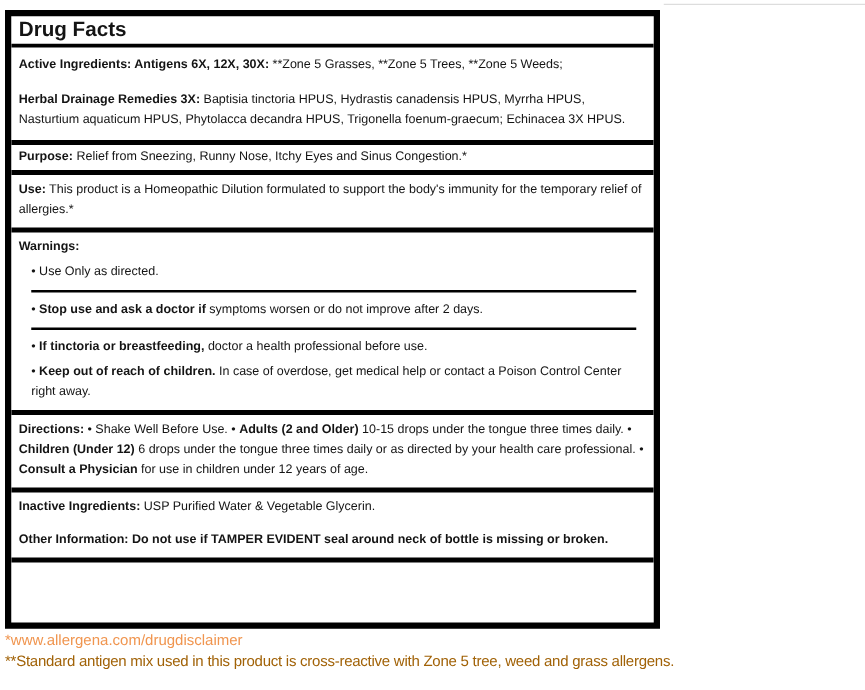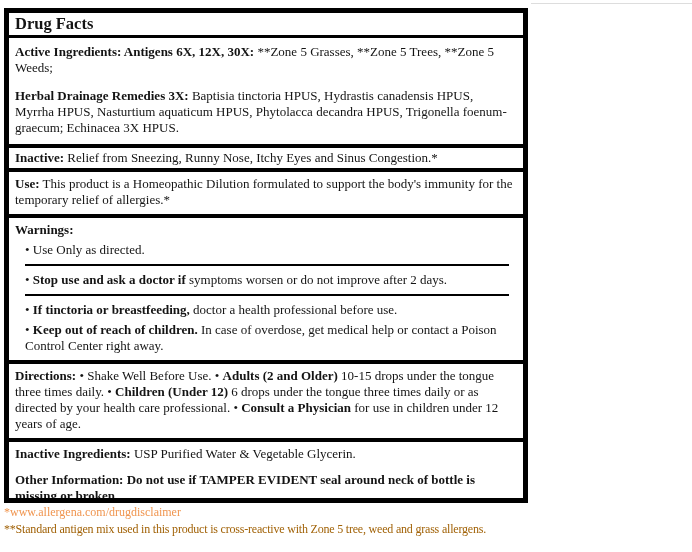--- a/index.html
+++ b/index.html
@@ -2,21 +2,21 @@
 <html><head>
 <meta charset="utf-8">
 <style>
   html, body { margin: 0; padding: 0; background: #ffffff; }
   .canvas {
     position: relative;
     width: 692px;
     height: 552px;
     background: #ffffff;
     overflow: hidden;
-    font-family: Liberation Serif, serif;
+    font-family: Liberation Sans, sans-serif;
     color: #141414;
   }
   .top-right-rule {
     position: absolute;
     left: 531px;
     top: 3px;
     width: 161px;
     height: 1px;
     background: #dddddd;
   }
@@ -27,21 +27,21 @@
     width: 524px;
     height: 495px;
     box-sizing: border-box;
     border: 5px solid #000000;
     background: #ffffff;
     overflow: hidden;
   }
   .sec {
     padding: 4px 8px 6px 6px;
     border-bottom: 4px solid #000000;
-    font-size: 13px;
+    font-size: 10px;
     line-height: 16px;
   }
   .sec-title {
     font-size: 16.5px;
     font-weight: bold;
     line-height: 18px;
     padding: 2px 8px 2px 6px;
     border-bottom: 3px solid #000000;
   }
   .sec b, .bold { font-weight: bold; }
@@ -88,21 +88,21 @@
   <div class="df-box">
 
     <div class="sec-title">Drug Facts</div>
 
     <div class="sec sec-active">
       <p class="para"><b>Active Ingredients: Antigens 6X, 12X, 30X:</b><span> **Zone 5 Grasses, **Zone 5 Trees, **Zone 5 Weeds;</span></p>
       <p class="para"><b>Herbal Drainage Remedies 3X:</b><span> Baptisia tinctoria HPUS, Hydrastis canadensis HPUS, Myrrha HPUS, Nasturtium aquaticum HPUS, Phytolacca decandra HPUS, Trigonella foenum-graecum; Echinacea 3X HPUS.</span></p>
     </div>
 
     <div class="sec sec-purpose">
-      <p class="para"><b>Inactive:</b><span> Relief from Sneezing, Runny Nose, Itchy Eyes and Sinus Congestion.*</span></p>
+      <p class="para"><b>Purpose:</b><span> Relief from Sneezing, Runny Nose, Itchy Eyes and Sinus Congestion.*</span></p>
     </div>
 
     <div class="sec">
       <p class="para"><b>Use:</b><span> This product is a Homeopathic Dilution formulated to support the body's immunity for the temporary relief of allergies.*</span></p>
     </div>
 
     <div class="sec sec-warnings">
       <div class="w-head">Warnings:</div>
 
       <div class="w-item"><span>•</span> <b></b><span>Use Only as directed.</span></div>

